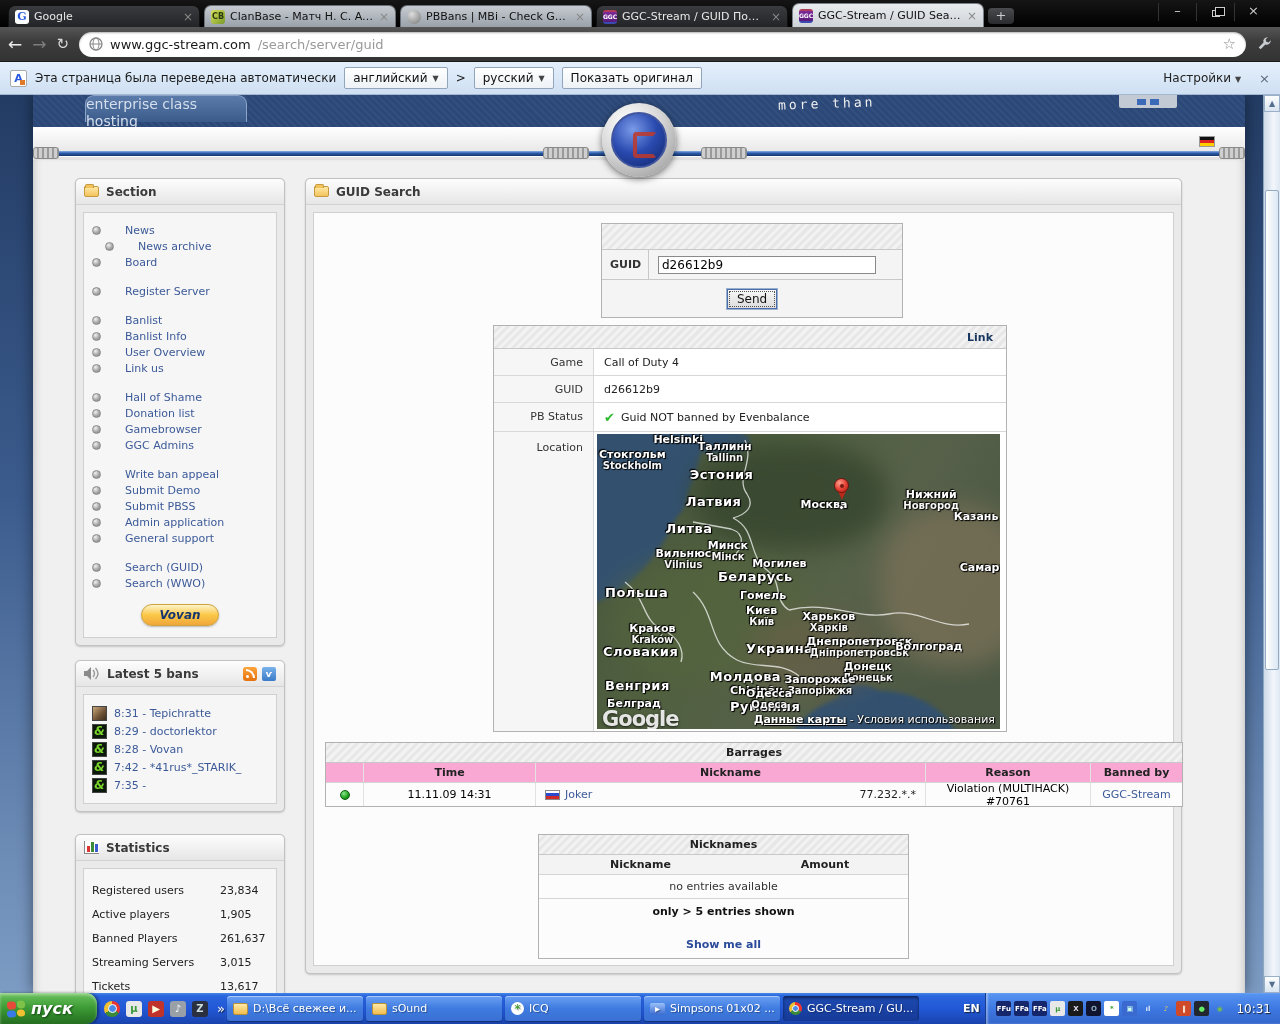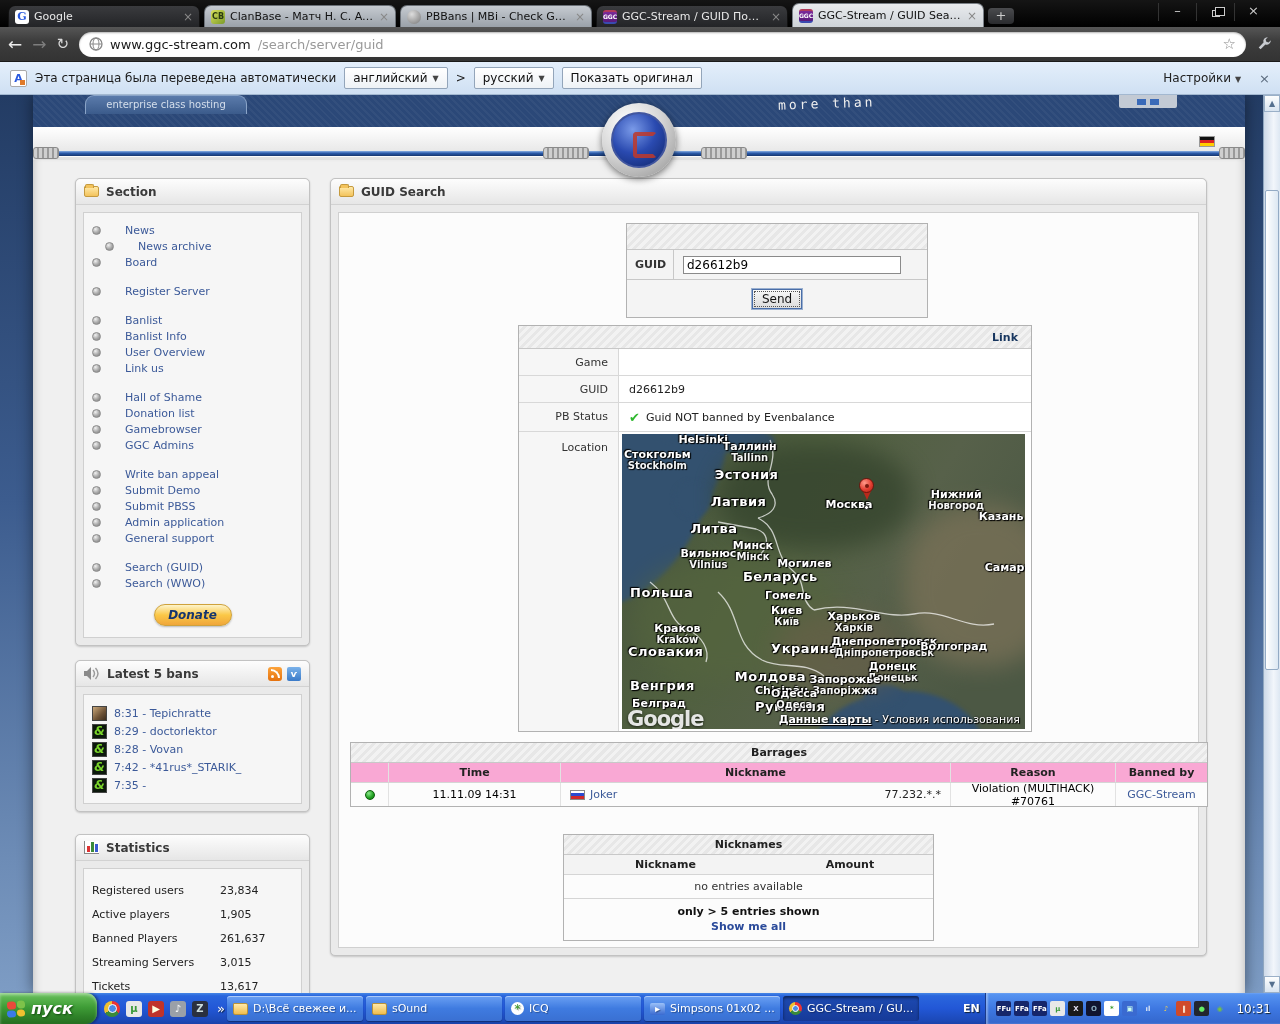--- a/index.html
+++ b/index.html
@@ -46,21 +46,21 @@
 
   
   .page { position:relative; height:898px; background:linear-gradient(#233c64,#3c5c8e 45%,#6d8cb6 85%,#7d9cc4); overflow:hidden; }
   .pg-scroll { position:absolute; right:0; top:0; bottom:0; width:17px; background:linear-gradient(90deg,#cdd9e8,#f2f6fb 60%,#dde7f2); border-left:1px solid #8fa6bf; }
   .sb-btn { height:17px; border:1px solid #9ab0c8; background:linear-gradient(#fdfefe,#d8e4f0); color:#55708e; text-align:center; font-size:8px; line-height:15px; }
   .sb-down { position:absolute; bottom:0; left:0; right:0; }
   .sb-thumb { position:absolute; left:1px; right:1px; top:95px; height:480px; border:1px solid #93aac4; border-radius:2px; background:linear-gradient(90deg,#fff,#dce7f2); }
 
   .site { position:absolute; left:33px; top:0; width:1212px; bottom:0; box-shadow:0 0 14px rgba(0,0,0,.45); }
   .banner { position:relative; height:32px; background:#2b4878 repeating-linear-gradient(45deg,rgba(255,255,255,.04) 0 2px,transparent 2px 5px); }
-  .hosting-tab { position:absolute; left:52px; top:0; width:162px; height:19px; background:linear-gradient(#5b7bab,#3b5b8b); border:1px solid #8aa4c8; border-bottom:none; border-radius:9px 9px 0 0; color:#d5dfec; font-size:10px; text-align:center; line-height:17px; }
+  .hosting-tab { position:absolute; left:52px; top:0; width:162px; height:27px; background:linear-gradient(#5b7bab,#3b5b8b); border:1px solid #8aa4c8; border-bottom:none; border-radius:9px 9px 0 0; color:#d5dfec; font-size:14px; line-height:17px; }
   .typewriter { position:absolute; left:745px; top:1px; color:#eee; font-family:"DejaVu Sans Mono",monospace; font-size:13px; letter-spacing:3px; transform:rotate(-2deg); }
   .banner-partial { position:absolute; right:68px; top:0; width:58px; height:13px; background:#c3cad4; border-radius:0 0 2px 2px; display:flex; gap:4px; align-items:center; justify-content:center; }
   .banner-partial b { width:9px; height:6px; background:#3a6ab8; }
 
   .whiteband { position:relative; height:33px; background:linear-gradient(#ffffff,#e0e0e0); }
   .cable { position:absolute; left:8px; right:8px; bottom:4px; height:5px; border-radius:2px; background:linear-gradient(#8ab0e4,#2a5aaa 45%,#16356e); box-shadow:0 1px 0 rgba(255,255,255,.8); }
   .conn { position:absolute; bottom:1px; height:12px; background:repeating-linear-gradient(90deg,#cfcfcf 0 3px,#9a9a9a 3px 5px); border:1px solid #8a8a8a; border-radius:3px; }
   .conn.c1 { left:0; width:26px; } .conn.c2 { left:510px; width:46px; } .conn.c3 { left:668px; width:46px; } .conn.c4 { right:0; width:26px; }
   .gflag { position:absolute; right:30px; top:9px; width:16px; height:11px; border:1px solid #999; }
   .gflag i { display:block; height:3px; } .gf1{background:#111;} .gf2{background:#d22;} .gf3{background:#fc0;}
@@ -71,21 +71,21 @@
   .content { position:absolute; top:65px; bottom:0; left:0; right:0; background:#f0f0f0; display:flex; align-items:flex-start; padding:18px 0 0 42px; box-shadow:inset 8px 0 10px -8px rgba(0,0,0,.25), inset -8px 0 10px -8px rgba(0,0,0,.25); }
 
   
   .panel { background:#eaeaea; border:1px solid #c2c2c2; border-radius:5px; box-shadow:0 1px 2px rgba(0,0,0,.18); }
   .panel-h { height:26px; display:flex; align-items:center; gap:7px; padding:0 8px; background:linear-gradient(#fdfdfd,#e6e6e6); border-bottom:1px solid #d2d2d2; border-radius:5px 5px 0 0; font-weight:bold; color:#3a3a3a; font-size:12px; }
   .panel-b { margin:7px; background:#f6f6f6; border:1px solid #d0d0d0; padding:9px 8px; }
 
   .folder-ico { width:15px; height:11px; background:linear-gradient(#ffe9a8,#f3c35c); border:1px solid #c59a3e; border-radius:1px 2px 2px 2px; position:relative; flex:none; }
   .folder-ico::before { content:""; position:absolute; left:0; top:-3px; width:7px; height:3px; background:#f3c35c; border:1px solid #c59a3e; border-bottom:none; border-radius:2px 2px 0 0; }
 
-  .sidebar { width:235px; flex:none; }
+  .sidebar { width:210px; flex:none; }
   .nav-group { margin-bottom:13px; }
   .nav-item { display:flex; align-items:center; gap:24px; height:16px; }
   .nav-item.indent { margin-left:13px; }
   .bullet { width:9px; height:9px; border-radius:50%; flex:none; background:radial-gradient(circle at 35% 30%,#f2f2f2,#a8a8a8 55%,#7d7d7d); border:1px solid #8b8b8b; }
   .nav-link { color:#3c5a99; }
   .donate { display:block; margin:4px auto 2px; width:78px; height:22px; border-radius:11px; background:linear-gradient(#fdf4cb,#fbc847 50%,#f0a63a); border:1px solid #cfa23c; color:#16356e; font-weight:bold; font-style:italic; font-size:12px; text-align:center; line-height:20px; box-shadow:0 1px 2px rgba(0,0,0,.25); }
 
   .bans-panel { margin-top:14px; }
   .speaker-ico,.rss-ico,.blue-ico,.chart-ico { flex:none; }
   .ban-item { display:flex; align-items:center; gap:7px; height:18px; }
@@ -169,21 +169,21 @@
   .ruflag i { display:block; height:2.8px; } .rf1{background:#fff;} .rf2{background:#2a4ad0;} .rf3{background:#d02a2a;}
   .blue-link { color:#3c5a99; }
   .nick-ip { margin-left:auto; color:#222; }
 
   .nick-box { width:371px; margin:27px 0 0 218px; border:1px solid #b2b2b2; background:#fcfcfc; }
   .nk-head { display:flex; height:20px; line-height:20px; background:#f3f3f3; border-bottom:1px solid #d5d5d5; font-weight:bold; color:#222; }
   .nk-c1 { width:55%; text-align:center; } .nk-c2 { width:45%; text-align:center; }
   .nk-empty { height:24px; line-height:24px; text-align:center; color:#333; border-bottom:1px solid #d5d5d5; }
   .nk-foot { padding:6px 0 7px; text-align:center; }
   .nk-foot .b1 { font-weight:bold; color:#111; display:block; }
-  .nk-foot .b2 { font-weight:bold; color:#2a4a9a; display:block; margin-top:2px; }
+  .nk-foot .b2 { font-weight:bold; color:#2a4a9a; display:block; margin-top:20px; }
 
   
   .taskbar { position:absolute; bottom:0; left:0; width:1280px; height:31px; display:flex; align-items:center; background:linear-gradient(#4687e6 0%,#2a66dd 9%,#2257d6 50%,#1c49b8 88%,#1a42aa 100%); }
   .start { flex:none; width:97px; height:31px; border-radius:0 11px 11px 0; background:linear-gradient(#6cc35e,#3f9d37 45%,#2f8229 75%,#256e20); box-shadow:inset 0 2px 3px rgba(255,255,255,.4), 2px 0 3px rgba(0,0,0,.4); display:flex; align-items:center; gap:6px; padding-left:7px; color:#fff; font-weight:bold; font-style:italic; font-size:16px; text-shadow:1px 1px 2px #13470f; }
   .winflag { width:18px; height:16px; display:grid; grid-template:1fr 1fr/1fr 1fr; gap:1px; transform:skewY(-6deg); }
   .winflag b { border-radius:2px 4px 2px 4px; } .wf1{background:#e84a3a;} .wf2{background:#7ec24a;} .wf3{background:#3a7ae8;} .wf4{background:#f0c030;}
   .ql { display:flex; align-items:center; gap:6px; padding:0 7px; flex:none; }
   .ql-ico { width:16px; height:16px; border-radius:3px; display:flex; align-items:center; justify-content:center; font-size:10px; font-weight:bold; color:#fff; }
   .ql-chrome { border-radius:50%; background:conic-gradient(#e33 0 33%,#3a8a3a 33% 66%,#f0c030 66% 100%); position:relative; }
   .ql-chrome::after { content:""; width:7px; height:7px; border-radius:50%; background:#4a8ae8; border:1.5px solid #fff; }
@@ -397,21 +397,21 @@
                 <div class="nav-group">
                   <div class="nav-item">
                     <span class="bullet"></span>
                     <a class="nav-link">Search (GUID)</a>
                   </div>
                   <div class="nav-item">
                     <span class="bullet"></span>
                     <a class="nav-link">Search (WWO)</a>
                   </div>
                 </div>
-                <span class="donate">Donate</span>
+                <span class="donate">Vovan</span>
               </div>
           </div>
           <div class="panel bans-panel">
             <div class="panel-h">
               <svg width="16" height="13" viewBox="0 0 16 13">
                   <polygon points="0,4 3,4 7,0 7,13 3,9 0,9" fill="#8a8a8a"></polygon>
                   <path d="M9 3 q3 3.5 0 7 M11.5 1 q5 5.5 0 11" stroke="#9a9a9a" stroke-width="1.4" fill="none"></path>
                 </svg>
               <span>Latest 5 bans</span>
               <span style="margin-left:auto;display:flex;gap:5px;">
@@ -494,20 +494,21 @@
                     <button class="send-btn">Send</button>
                   </div>
               </div>
 
               <div class="result-box">
                 <div class="result-head stripes">
                     <span class="link-lbl">Link</span>
                   </div>
                 <div class="r-row">
                   <div class="r-label">Game</div>
+                  <div class="r-value">Call of Duty 4</div>
                 </div>
                 <div class="r-row">
                   <div class="r-label">GUID</div>
                   <div class="r-value">d26612b9</div>
                 </div>
                 <div class="r-row">
                   <div class="r-label">PB Status</div>
                   <div class="r-value">
                       <span class="check">✔</span>
                       <span>Guid NOT banned by Evenbalance</span>

